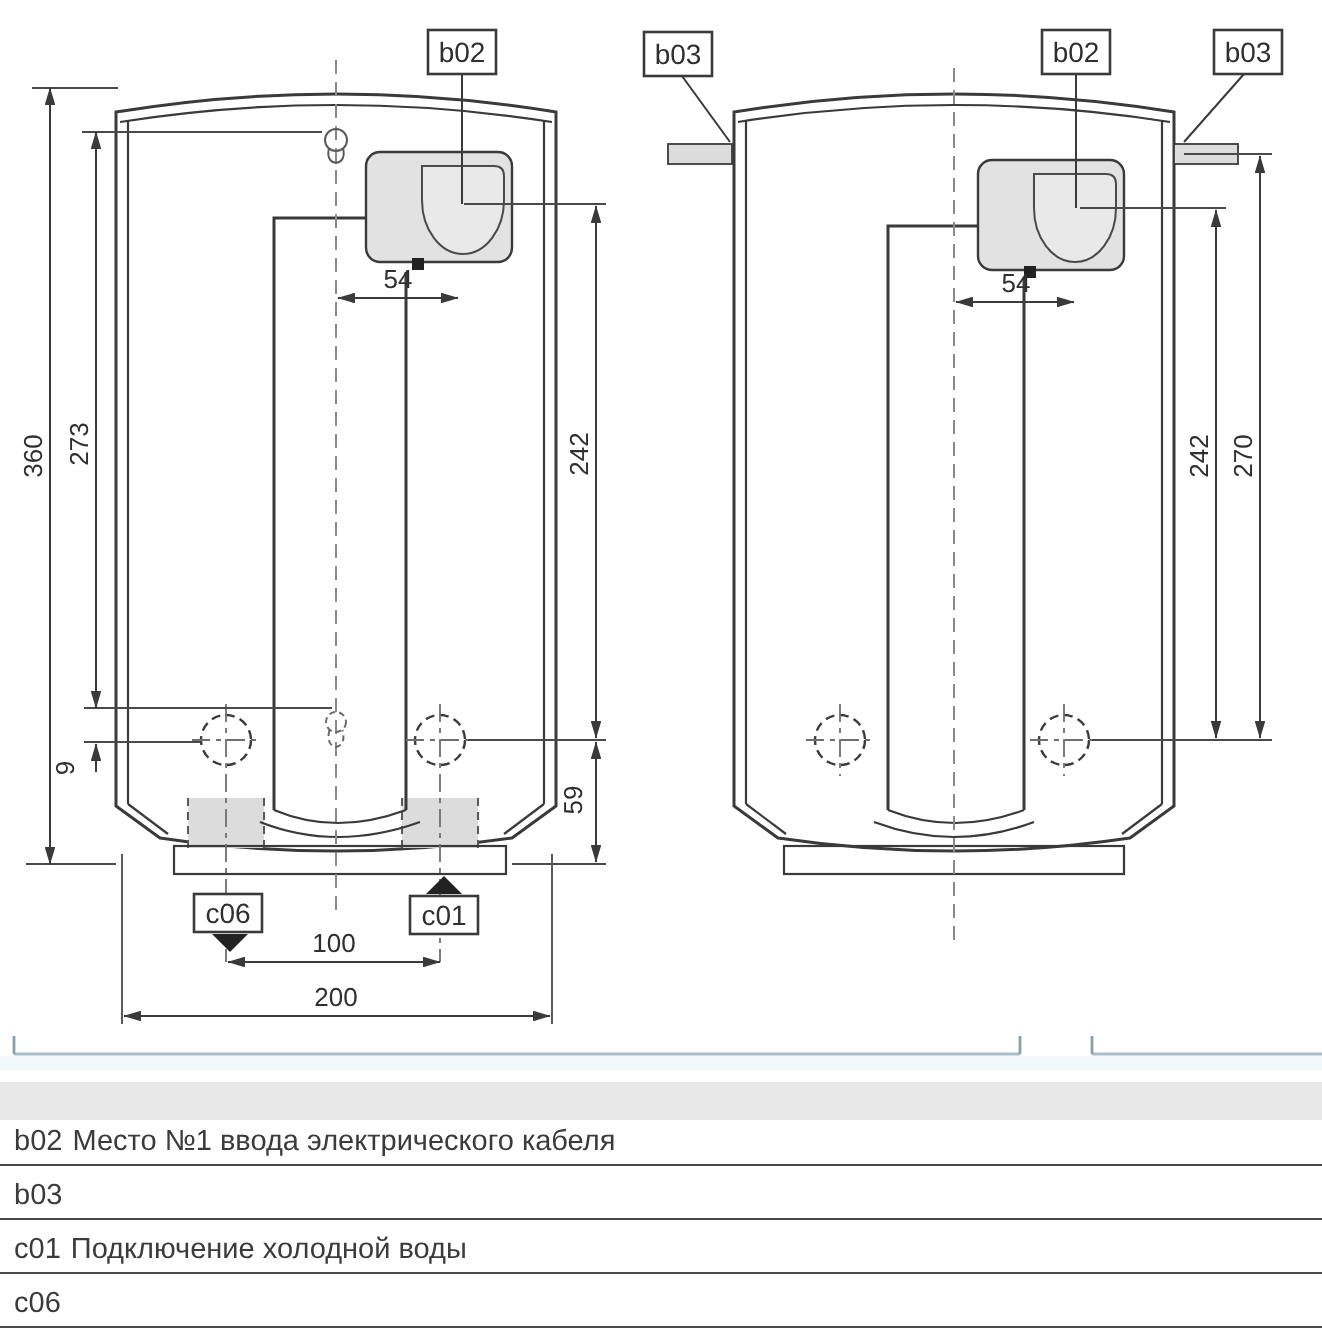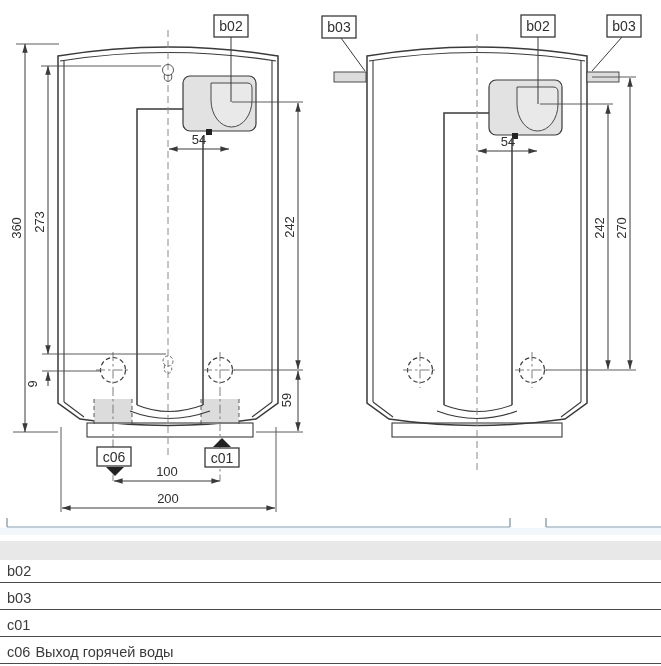--- a/index.html
+++ b/index.html
@@ -250,26 +250,27 @@
     <line class="divider-tick" x1="510" y1="518" x2="510" y2="527"></line>
     <line class="divider-tick" x1="546" y1="518" x2="546" y2="527"></line>
   </g>
 </svg>
 
 
 <div class="legend">
   <div class="legend-band"></div>
   <div class="legend-row first">
     <span>b02</span>
+    <span>Место №1 ввода электрического кабеля</span>
   </div>
   <div class="legend-row">
     <span>b03</span>
   </div>
   <div class="legend-row">
     <span>c01</span>
+    <span>Подключение холодной воды</span>
   </div>
   <div class="legend-row">
     <span>c06</span>
-    <span>Выход горячей воды</span>
   </div>
 </div>
 
 </div>
 
 </body></html>

